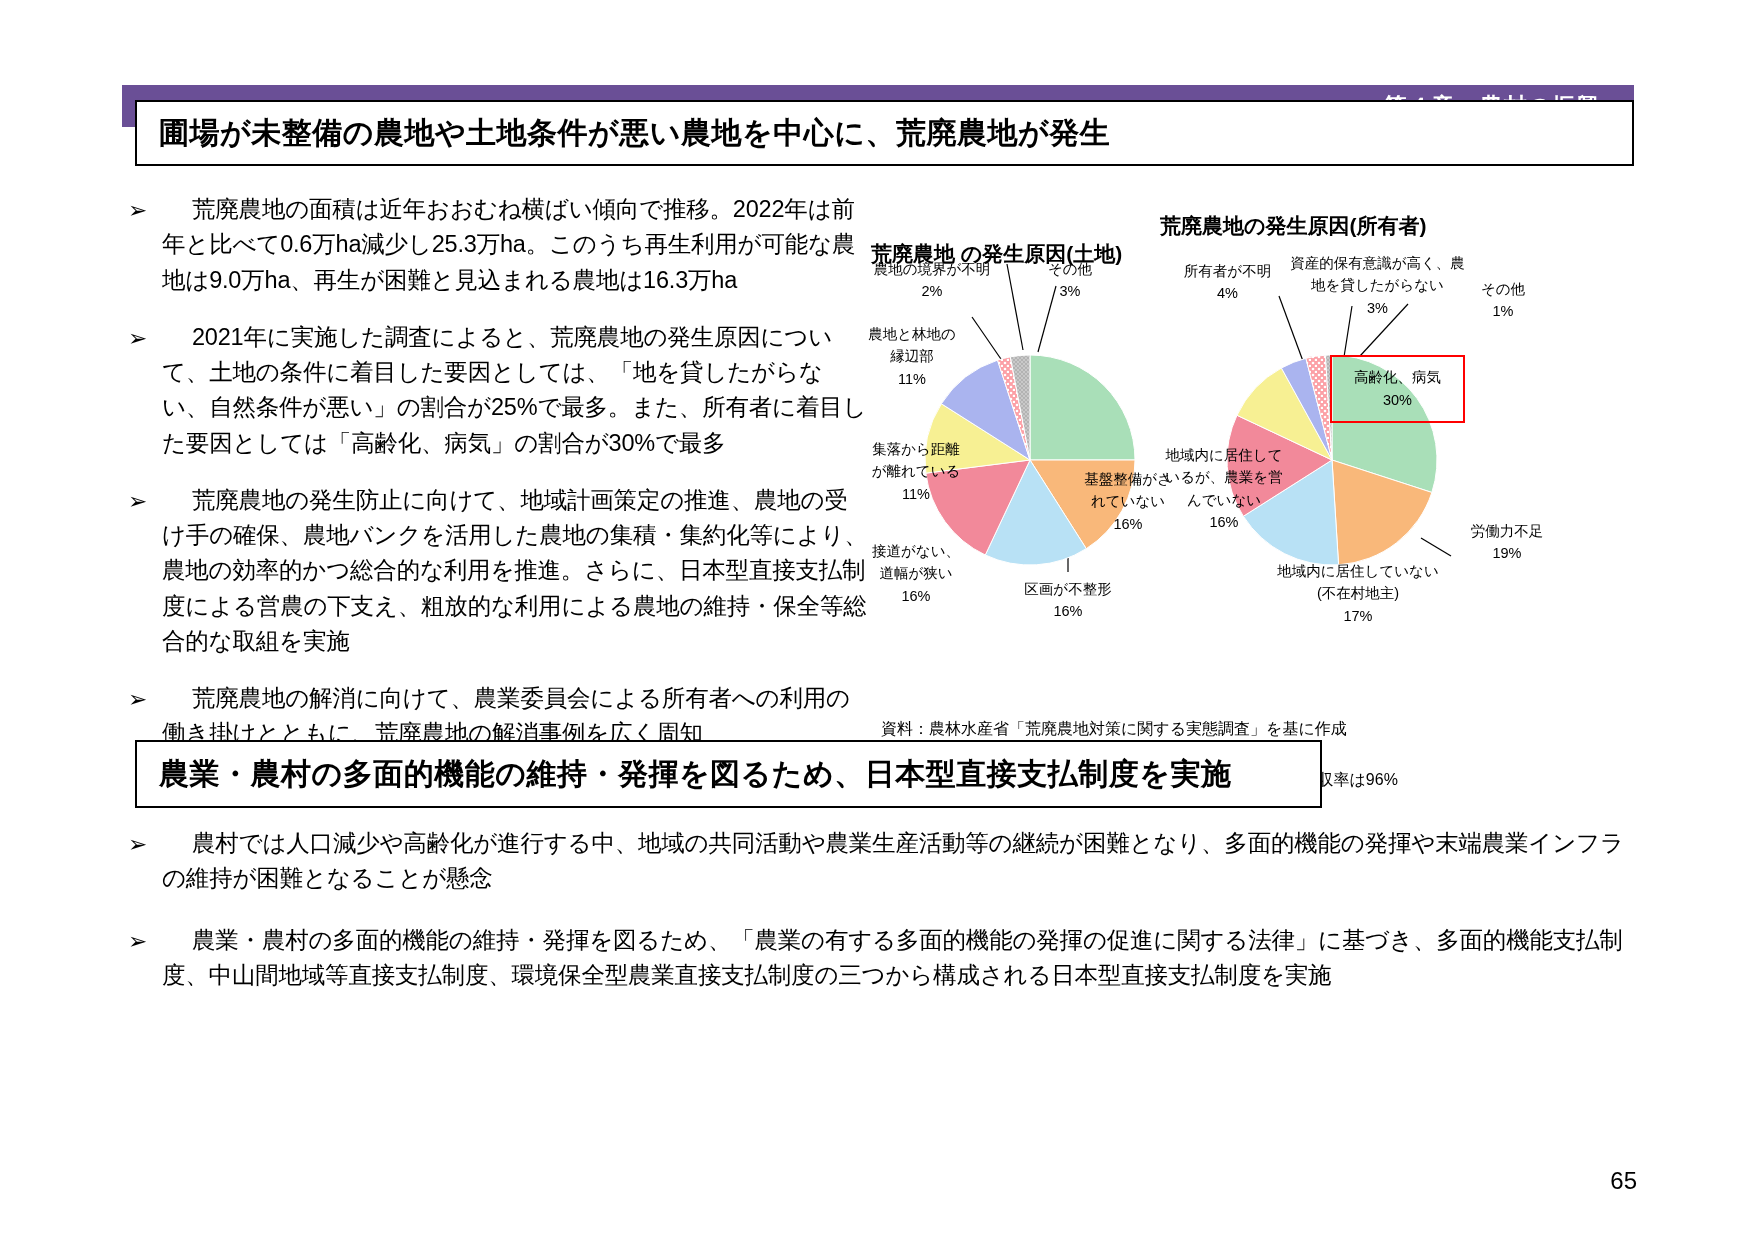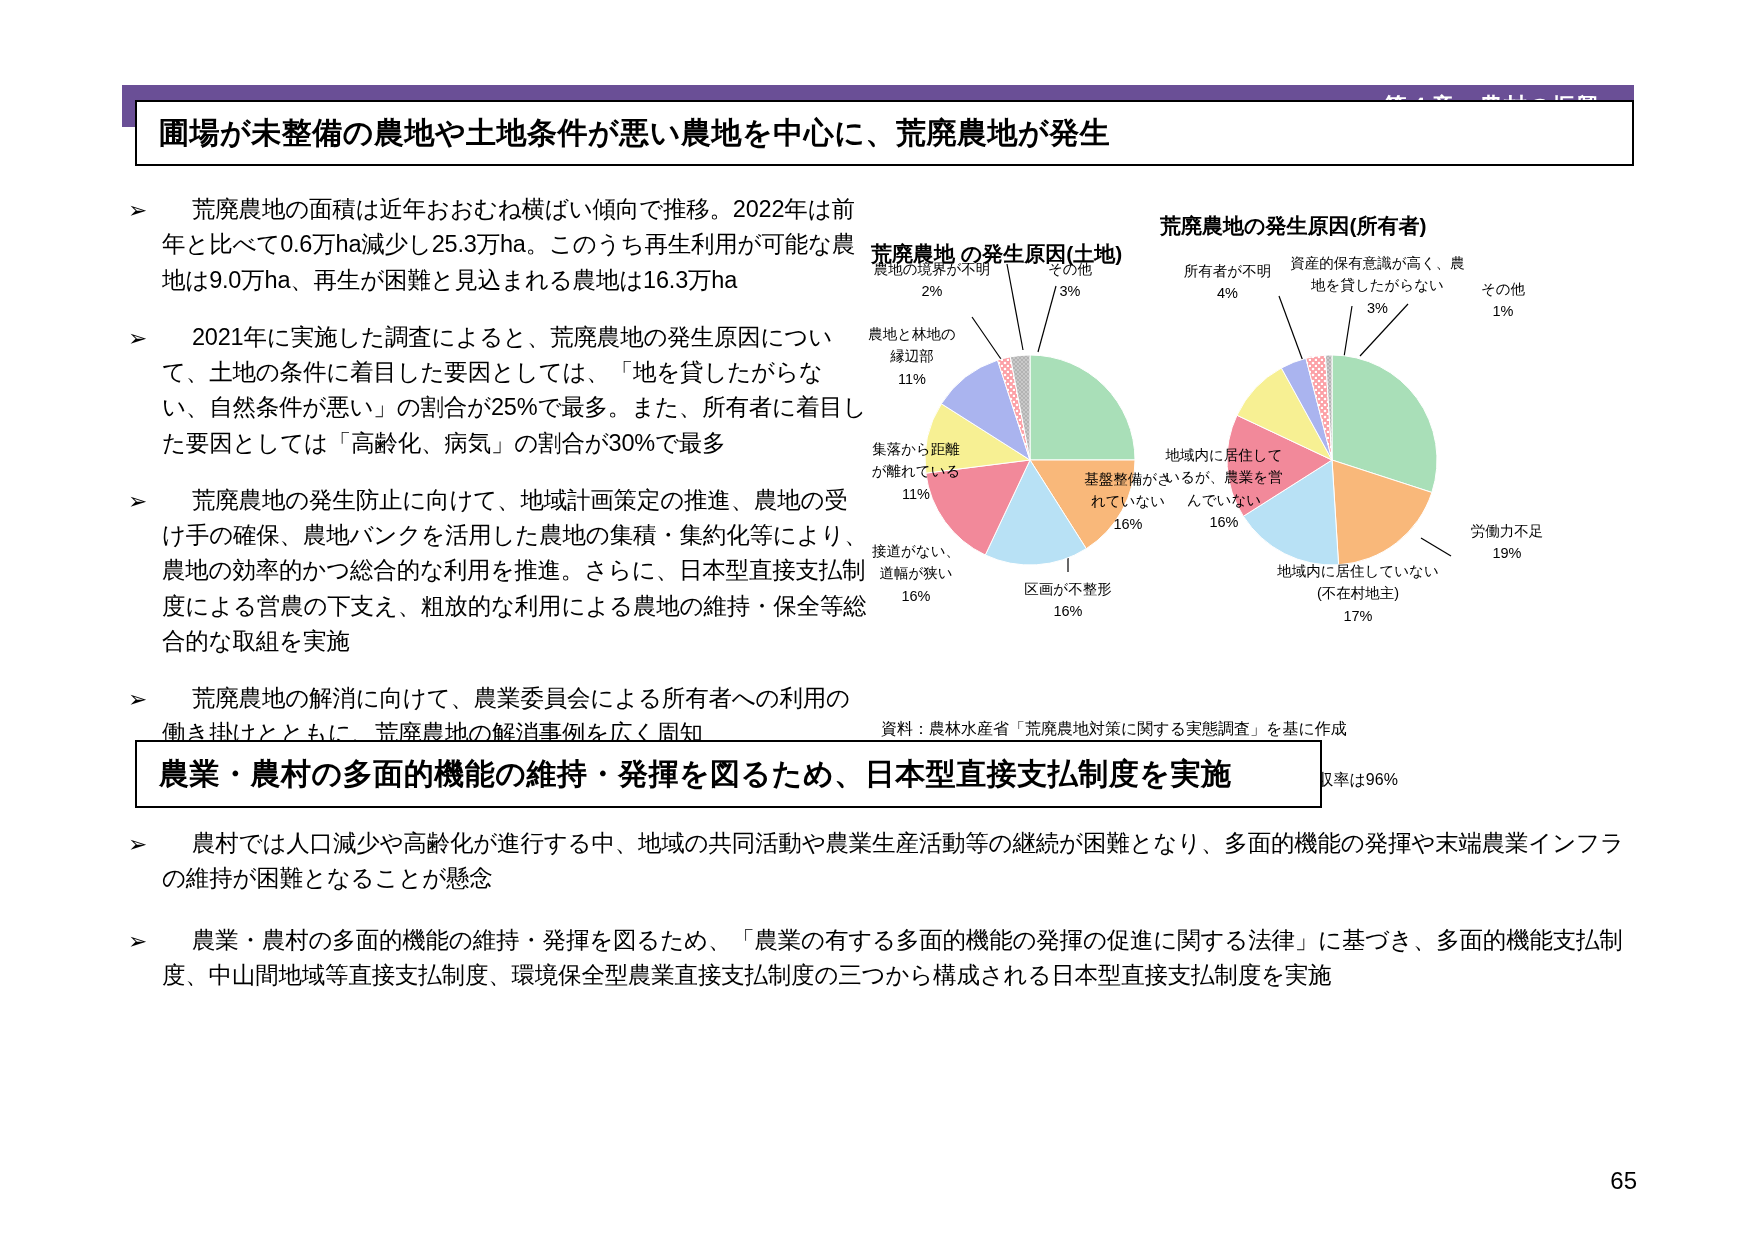--- a/index.html
+++ b/index.html
@@ -298,20 +298,24 @@
   <div class="pie-label" style="left:294px; top:244px; width:150px;">地域内に居住して
 いるが、農業を営
 んでいない
 16%</div>
   <div class="pie-label" style="left:398px; top:360px; width:210px;">地域内に居住していない
 (不在村地主)
 17%</div>
   <div class="pie-label" style="left:592px; top:320px; width:120px;">労働力不足
 19%</div>
 
+  <div class="red-callout" style="left:475px; top:155px; width:135px; height:68px;">
+    <span>高齢化、病気
+30%</span>
+  </div>
 </div>
 
 <div id="source-note">
   <span class="note-line-1">資料：農林水産省「荒廃農地対策に関する実態調査」を基に作成</span>
   <span class="note-line-2">注：2021年1月に実施した全市町村を対象とした調査で、回収率は96%</span>
 </div>
 
 <div class="section-box" id="section-box-2">
   <span class="section-title">農業・農村の多面的機能の維持・発揮を図るため、日本型直接支払制度を実施</span>
 </div>

